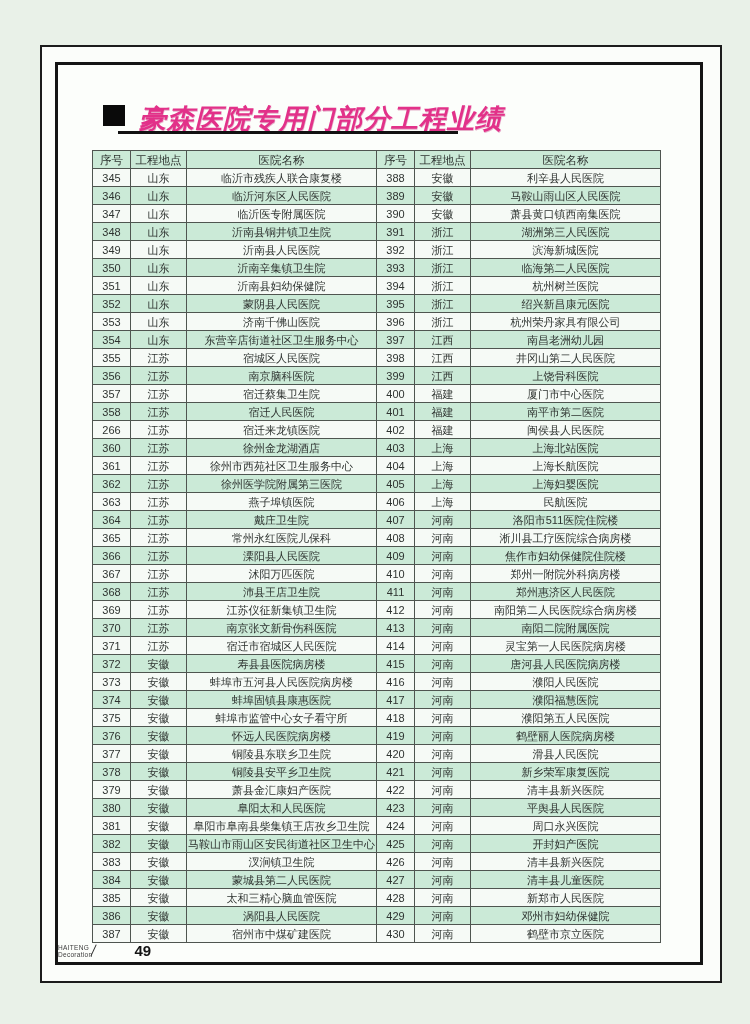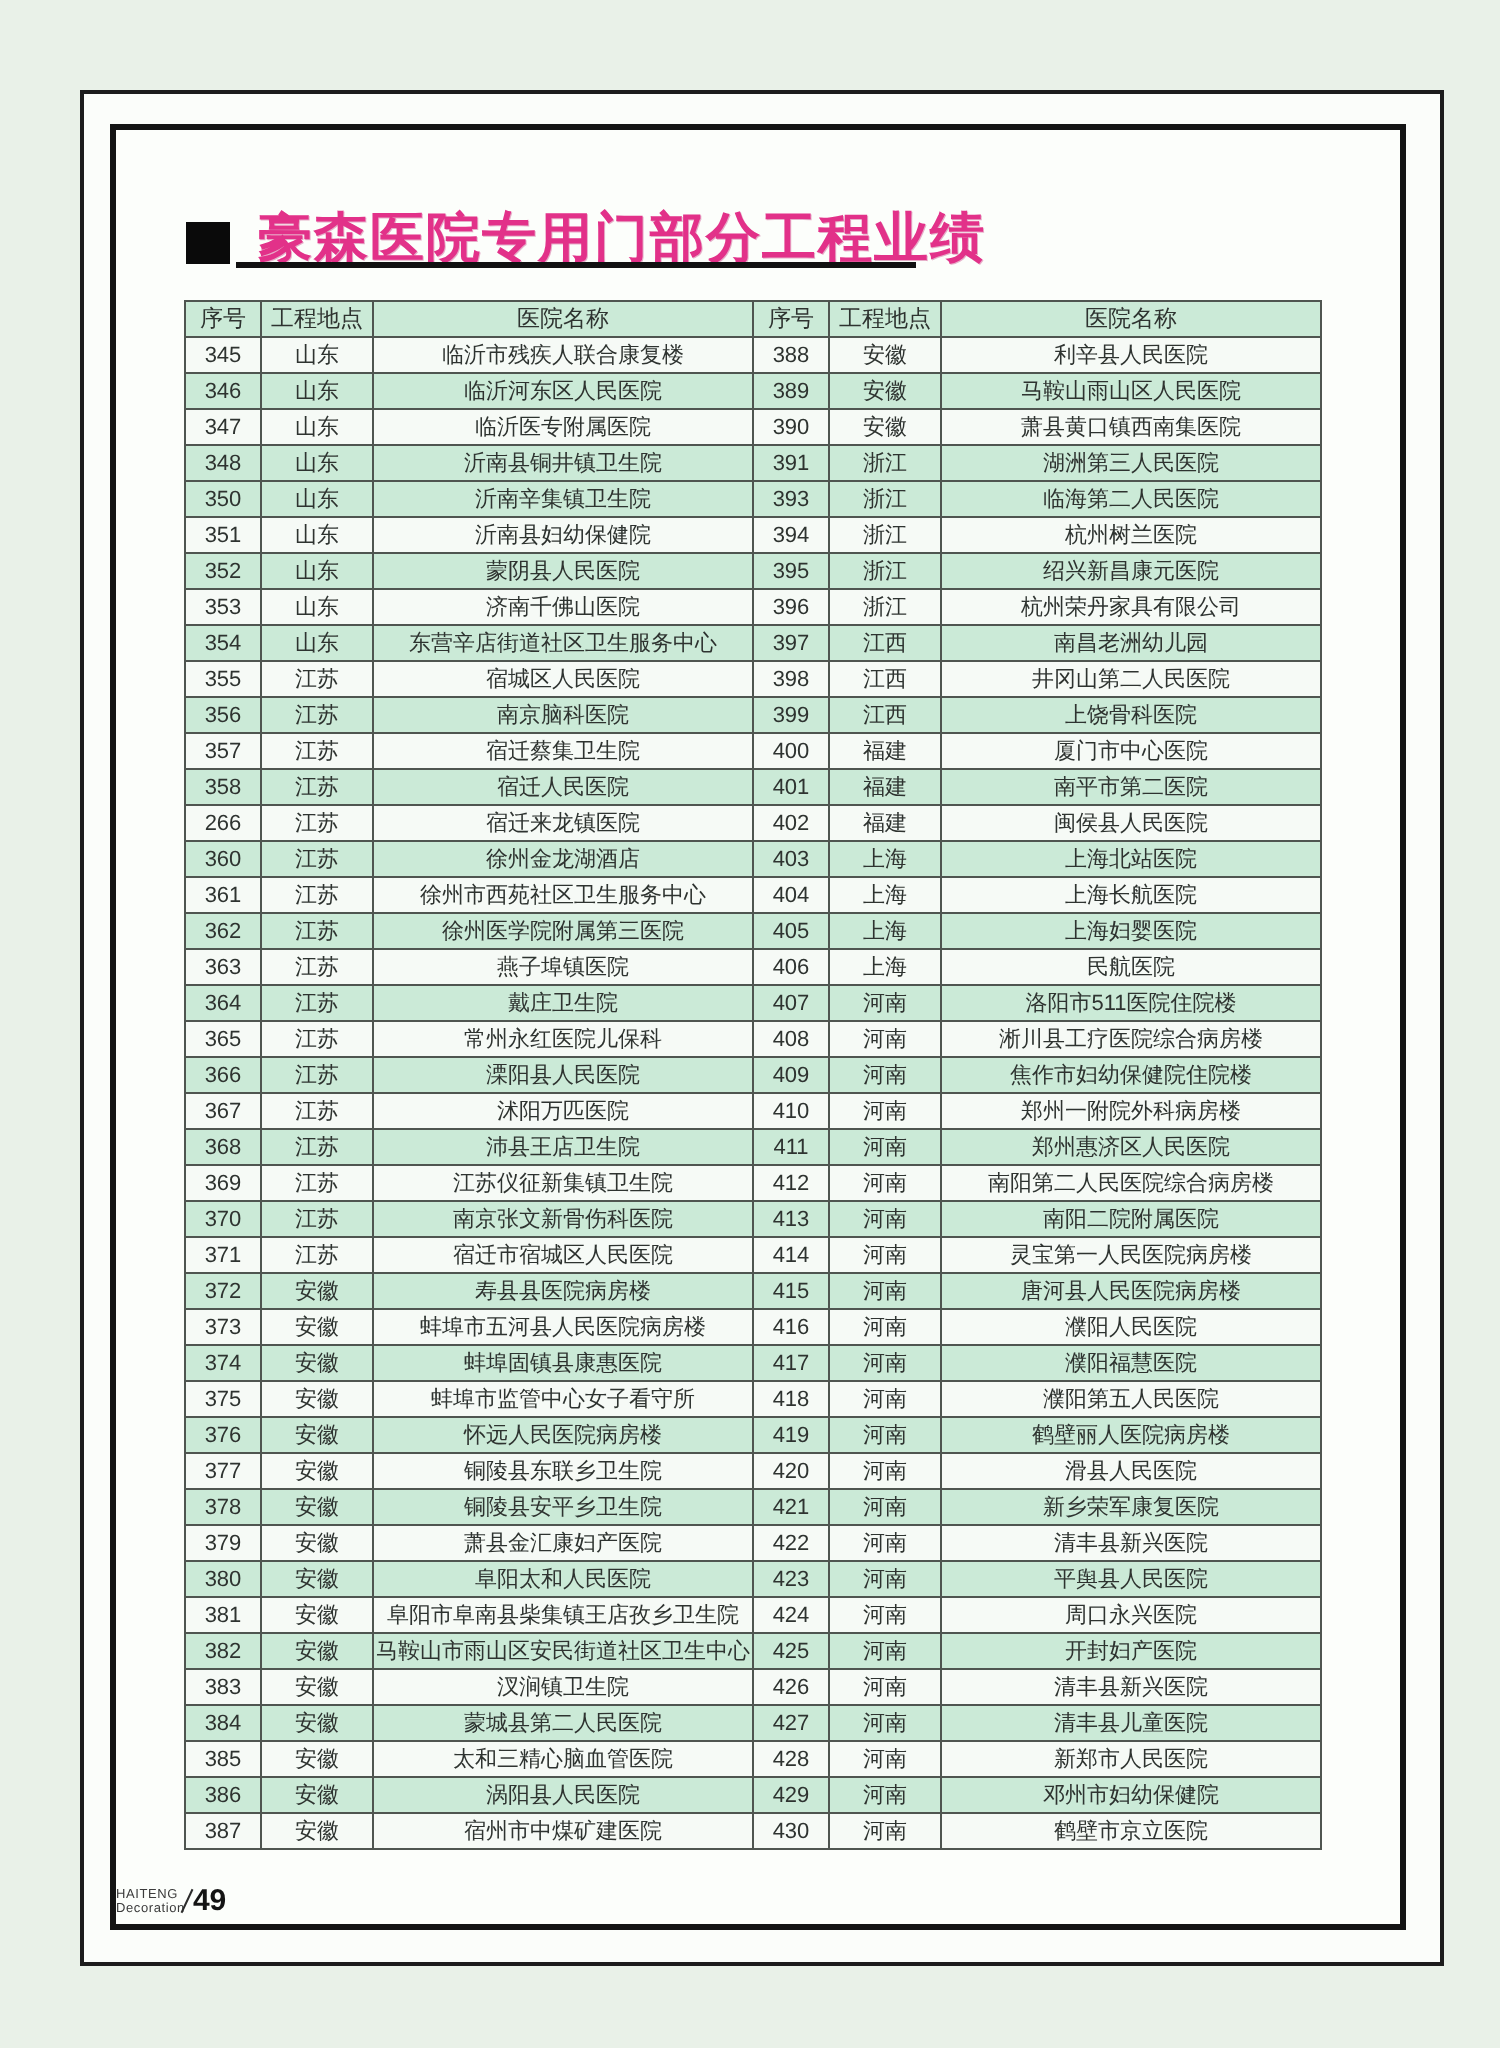--- a/index.html
+++ b/index.html
@@ -23,23 +23,23 @@
   }
   .inner-frame {
     position: absolute;
     left: 55px; top: 62px;
     width: 648px; height: 903px;
     border: 3px solid #141414;
     background: #fcfefb;
   }
   .title-block {
     position: absolute;
-    left: 93px; top: 101px;
+    left: 103px; top: 101px;
     display: flex;
-    align-items: center;
+    font-style: italic;
   }
   .title-square {
     width: 22px; height: 21px;
     background: #0a0a0a;
     display: inline-block;
     margin-top: 4px;
   }
   .page-title {
     font-size: 27px;
     font-weight: bold;
@@ -98,20 +98,21 @@
     width: 1px; height: 13px;
     background: #2c2c2c;
     transform: rotate(25deg);
     margin: 0 2px 1px 1px;
   }
   .footer .pagenum {
     font-size: 15px;
     font-weight: bold;
     color: #141414;
     line-height: 14px;
+    margin-left: 38px;
   }
 </style>
 </head>
 <body>
 
 <div class="page">
   <div class="outer-frame"></div>
   <div class="inner-frame"></div>
 
   <div class="title-block">
@@ -165,20 +166,28 @@
           <td>萧县黄口镇西南集医院</td>
         </tr>
         <tr class="green">
           <td>348</td>
           <td>山东</td>
           <td>沂南县铜井镇卫生院</td>
           <td>391</td>
           <td>浙江</td>
           <td>湖洲第三人民医院</td>
         </tr>
+        <tr class="white">
+          <td>349</td>
+          <td>山东</td>
+          <td>沂南县人民医院</td>
+          <td>392</td>
+          <td>浙江</td>
+          <td>滨海新城医院</td>
+        </tr>
         <tr class="green">
           <td>350</td>
           <td>山东</td>
           <td>沂南辛集镇卫生院</td>
           <td>393</td>
           <td>浙江</td>
           <td>临海第二人民医院</td>
         </tr>
         <tr class="white">
           <td>351</td>

